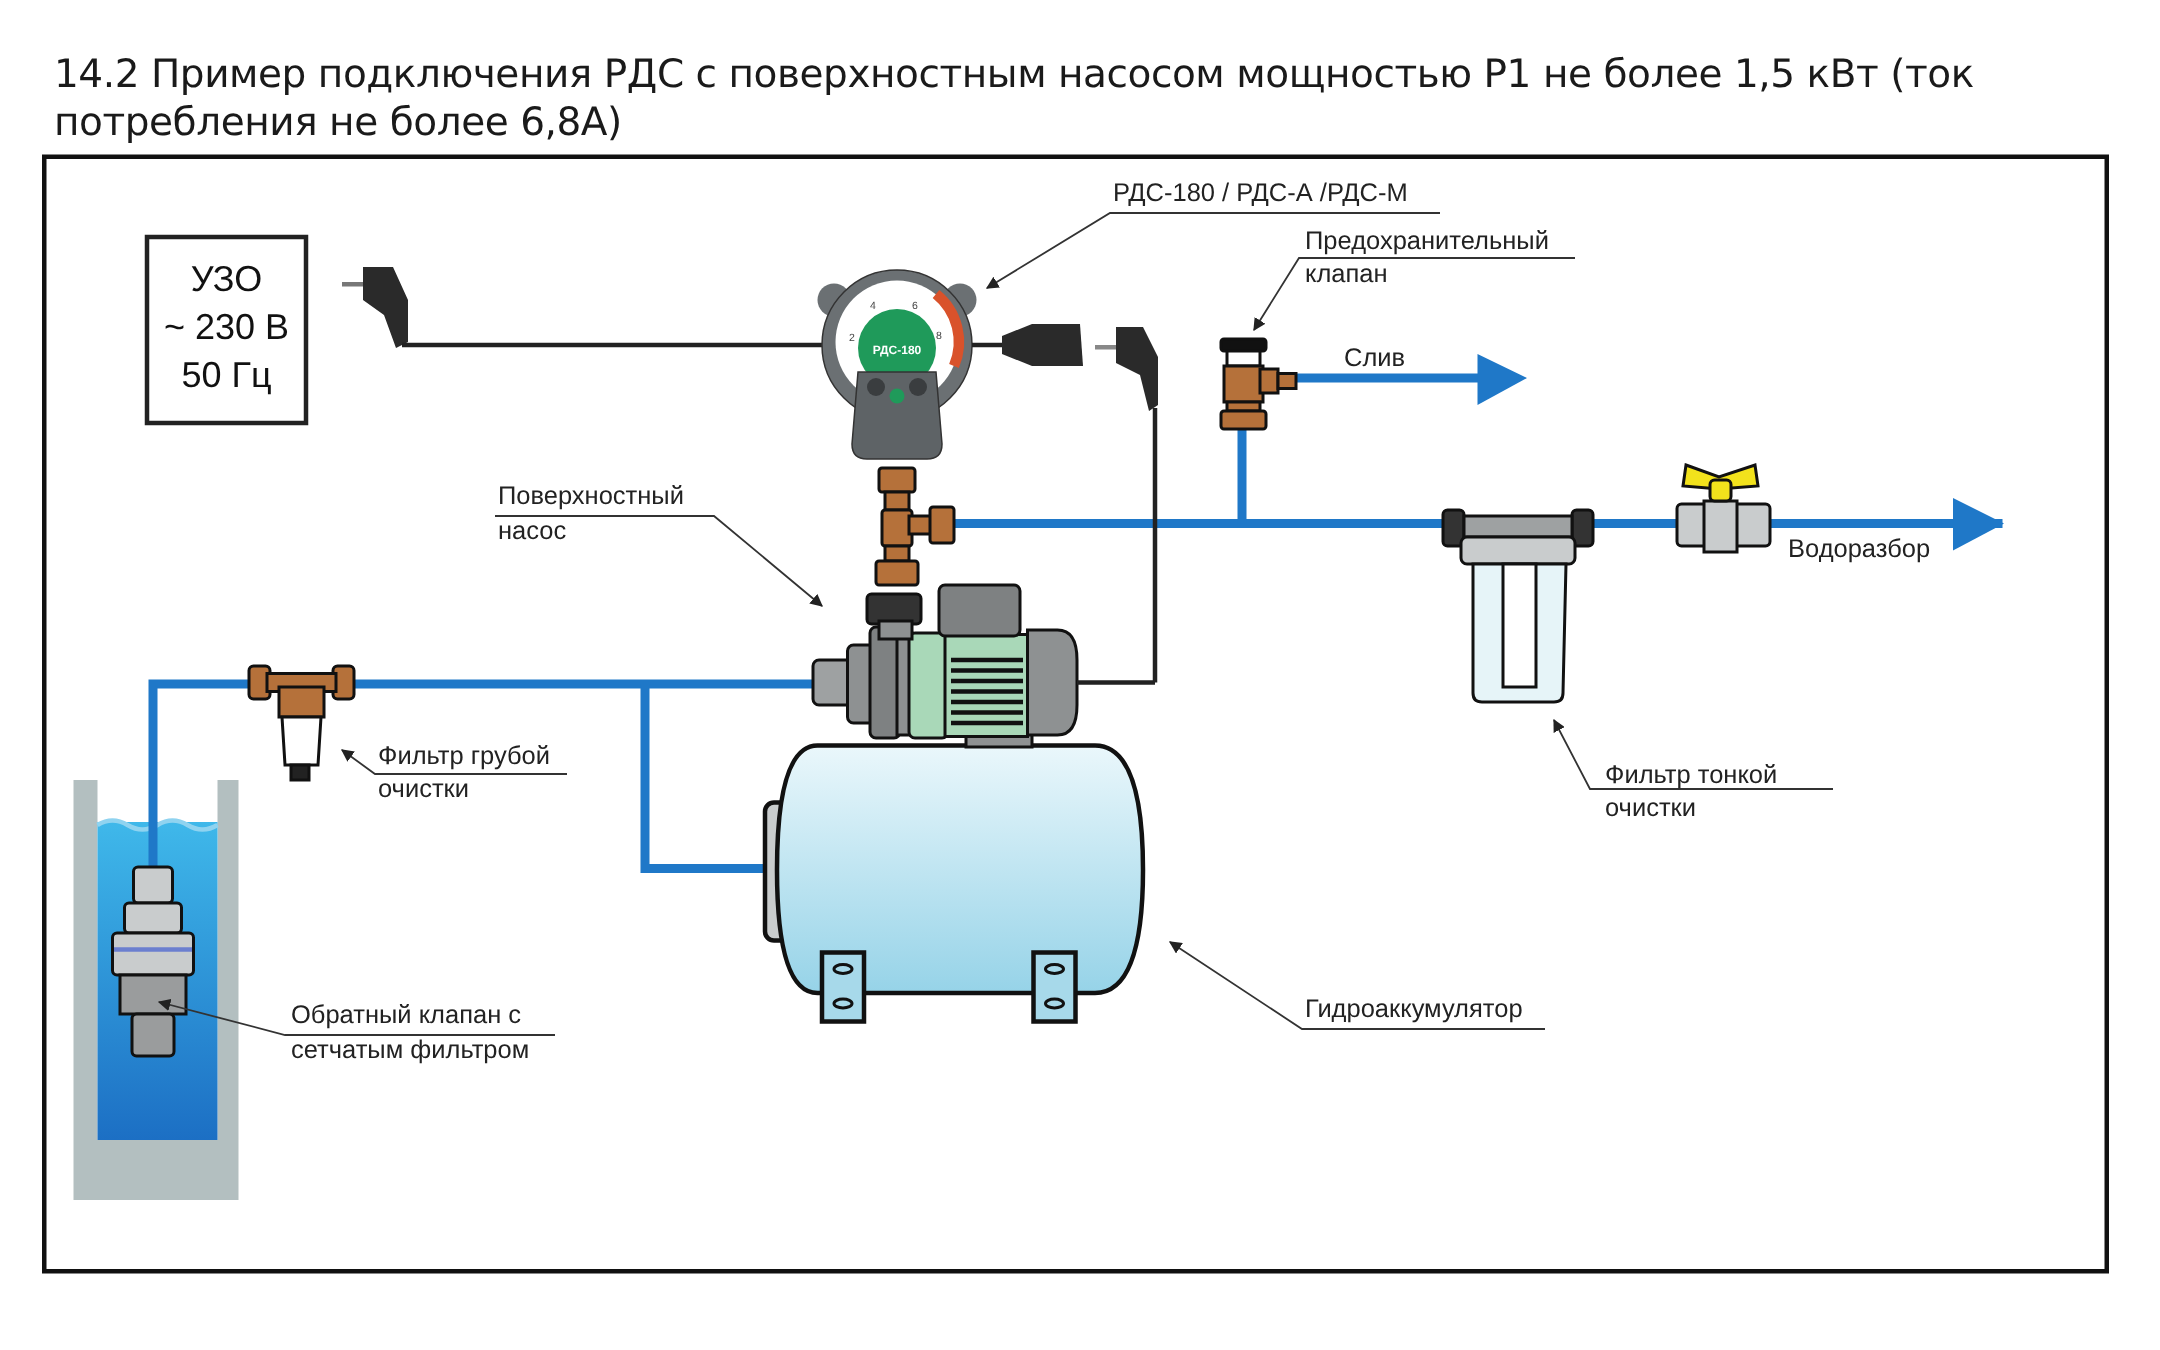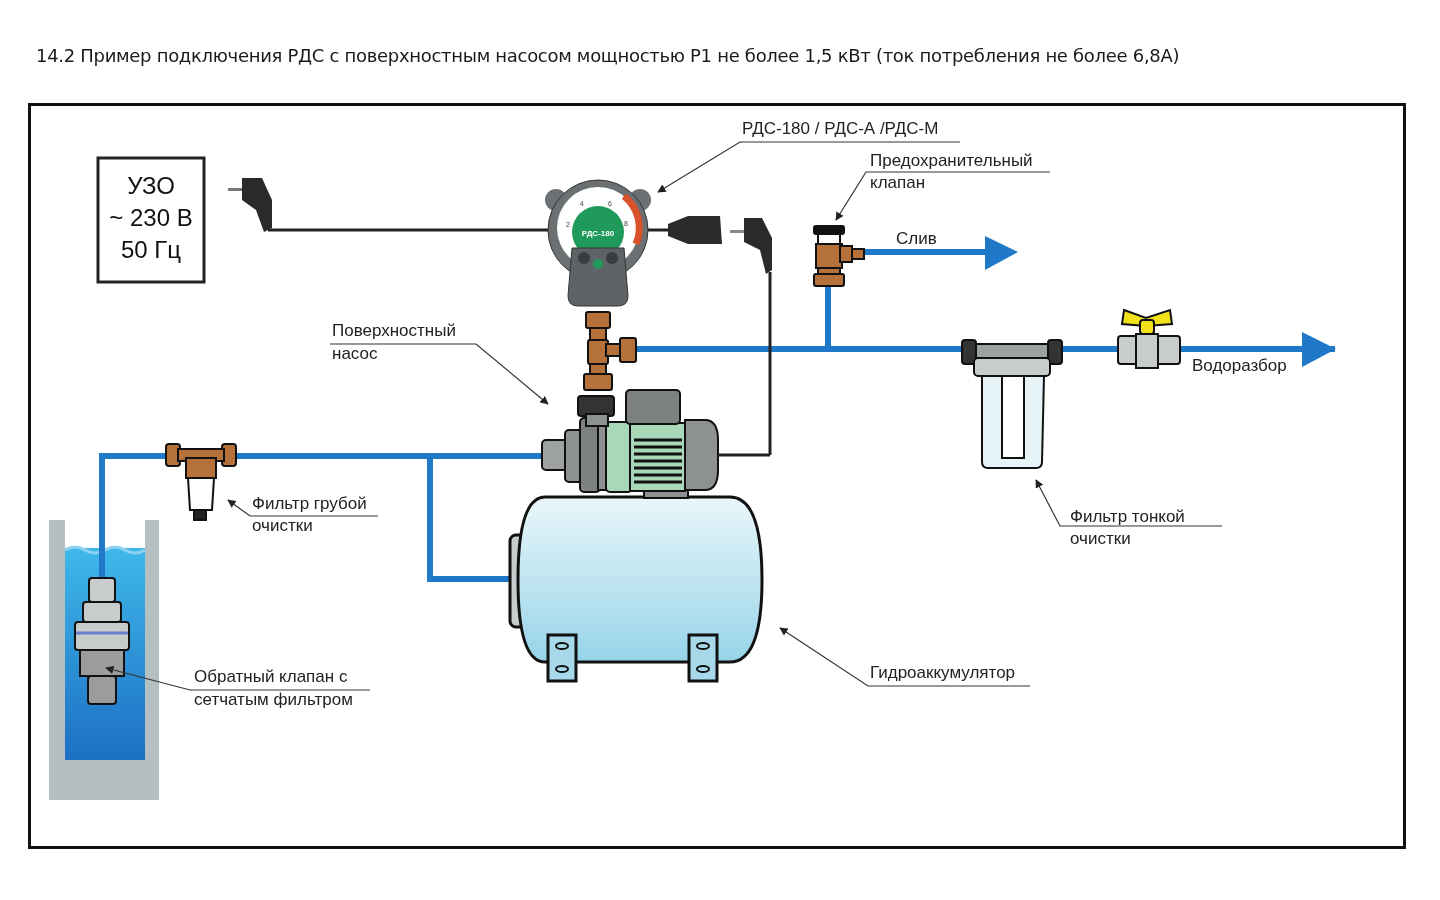--- a/index.html
+++ b/index.html
@@ -1,17 +1,17 @@
 <!DOCTYPE html>
 <html><head>
 <meta charset="utf-8">
 <style>
   html, body { margin:0; padding:0; background:#ffffff; }
   body { width:1440px; height:900px; position:relative; overflow:hidden; font-family:"Liberation Sans", sans-serif; }
-  .title { position:absolute; left:36px; top:34px; width:1390px; font-family:"DejaVu Sans", sans-serif; font-size:18px; line-height:44px; color:#1a1a1a; letter-spacing:-0.3px; }
+  .title { position:absolute; left:36px; top:34px; width:1390px; font-family:"DejaVu Sans", sans-serif; font-size:26px; line-height:32px; color:#1a1a1a; letter-spacing:-0.3px; }
   .frame { position:absolute; left:28px; top:103px; width:1378px; height:746px; border:3px solid #111; box-sizing:border-box; }
   svg#diagram { position:absolute; left:0; top:0; }
   .lbl { font-family:"Liberation Sans", sans-serif; font-size:17px; fill:#222; }
   .uzo { font-family:"Liberation Sans", sans-serif; font-size:24px; fill:#111; }
 </style>
 </head>
 <body>
 
 <div class="title">14.2   Пример подключения РДС с поверхностным насосом мощностью Р1 не более 1,5 кВт (ток потребления не более 6,8А)</div>
 <div class="frame"></div>

